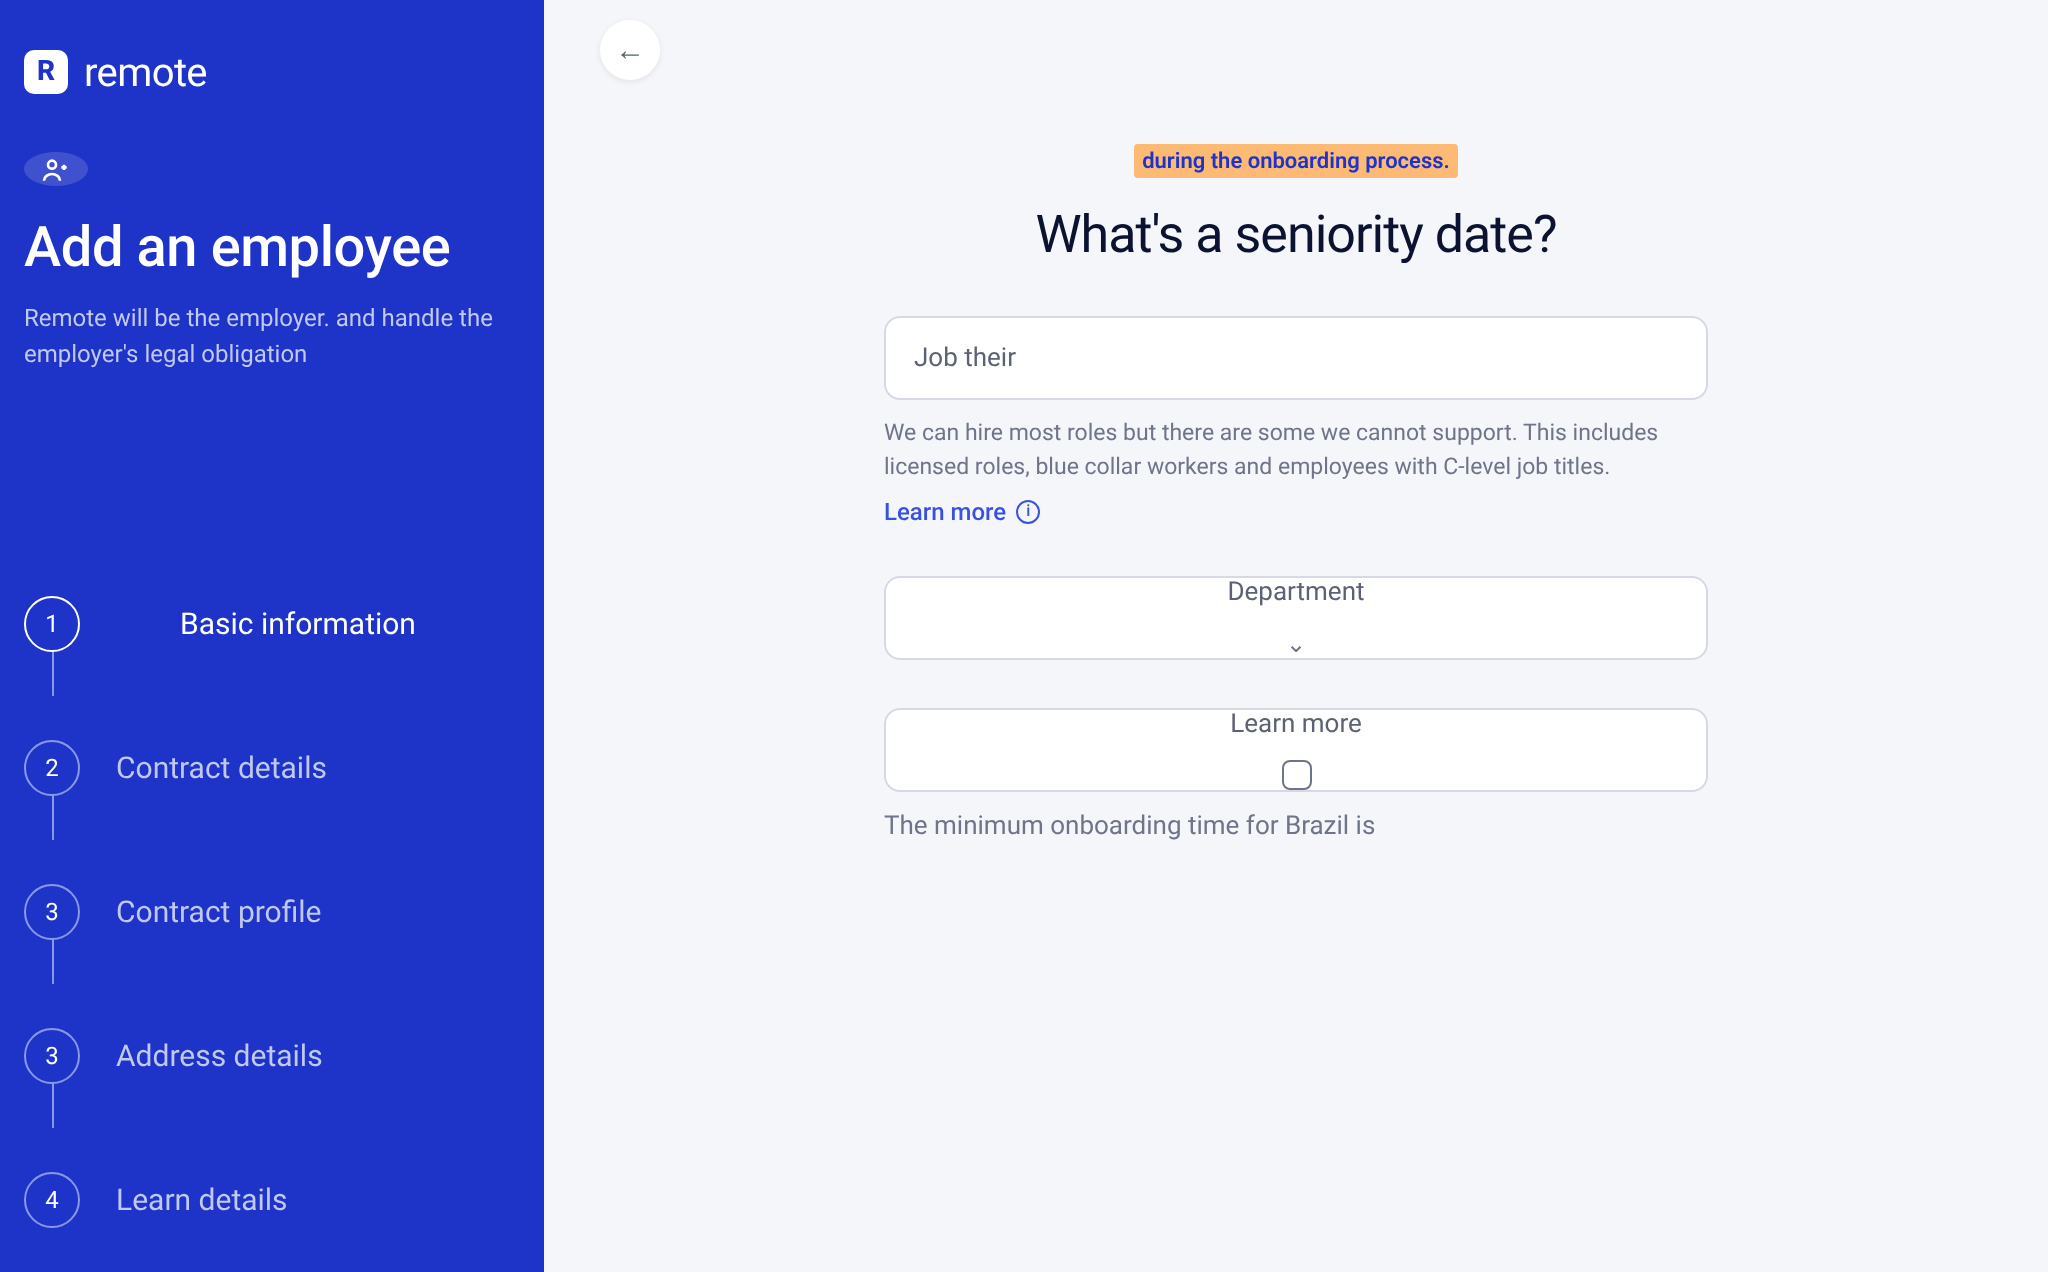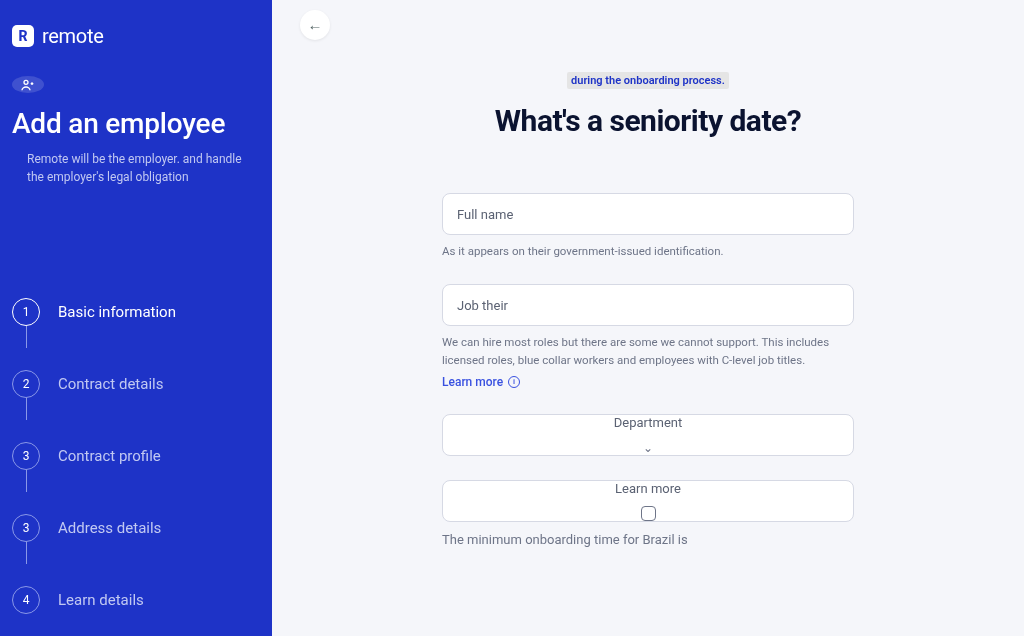--- a/index.html
+++ b/index.html
@@ -60,21 +60,21 @@
     .sidebar-title {
       font-size: 28px;
       font-weight: 500;
       padding: 0 12px 10px 12px;
       letter-spacing: -0.2px;
     }
     .sidebar-subtitle {
       font-size: 12px;
       color: #c1c8f2;
       line-height: 1.5;
-      padding: 0 12px 0 27px;
+      padding: 0 12px 0 12px;
     }
     .steps {
       margin-top: 90px;
       padding-left: 12px;
       position: relative;
     }
     .step {
       display: flex;
       align-items: center;
       gap: 18px;
@@ -97,20 +97,21 @@
     }
     .step.active .step-circle {
       border-color: #ffffff;
     }
     .step-label {
       font-size: 15px;
       color: #c1c8f2;
     }
     .step.active .step-label {
       color: #ffffff;
+      margin-left: 32px;
     }
     .step-connector {
       position: absolute;
       left: 14px;
       top: 28px;
       width: 1px;
       height: 44px;
       background: #8a98e8;
       z-index: 1;
     }
@@ -142,30 +143,30 @@
       height: 100%;
       overflow-y: auto;
     }
     .highlight-banner {
       display: block;
       width: fit-content;
       margin: 0 auto 14px auto;
       font-size: 11px;
       font-weight: 600;
       color: #1e33c7;
-      background: #e5e5e5;
+      background: #fdba74;
       padding: 2px 4px;
       border-radius: 2px;
     }
     .page-heading {
       text-align: center;
-      font-size: 30px;
-      font-weight: 700;
+      font-size: 26px;
+      font-weight: 400;
       color: #0b1330;
-      margin-bottom: 55px;
+      margin-bottom: 25px;
       letter-spacing: -0.5px;
     }
     .form {
       max-width: 412px;
       margin: 0 auto;
     }
     .field-wrap {
       margin-bottom: 24px;
     }
     .input-box {
@@ -280,26 +281,20 @@
   <button class="back-btn">
     <span>←</span>
   </button>
 
   <div class="content">
     <span class="highlight-banner">during the onboarding process.</span>
     <h1 class="page-heading">What's a seniority date?</h1>
 
     <div class="form">
 
-      <div class="field-wrap">
-        <div class="input-box">
-          <span>Full name</span>
-        </div>
-        <div class="helper">As it appears on their government-issued identification.</div>
-      </div>
 
 
       <div class="field-wrap">
         <div class="input-box">
           <span>Job their</span>
         </div>
         <div class="helper">We can hire most roles but there are some we cannot support. This includes licensed roles, blue collar workers and employees with C-level job titles.</div>
         <a class="learn-more-link">
           <span>Learn more</span>
           <span class="info-icon">i</span>

